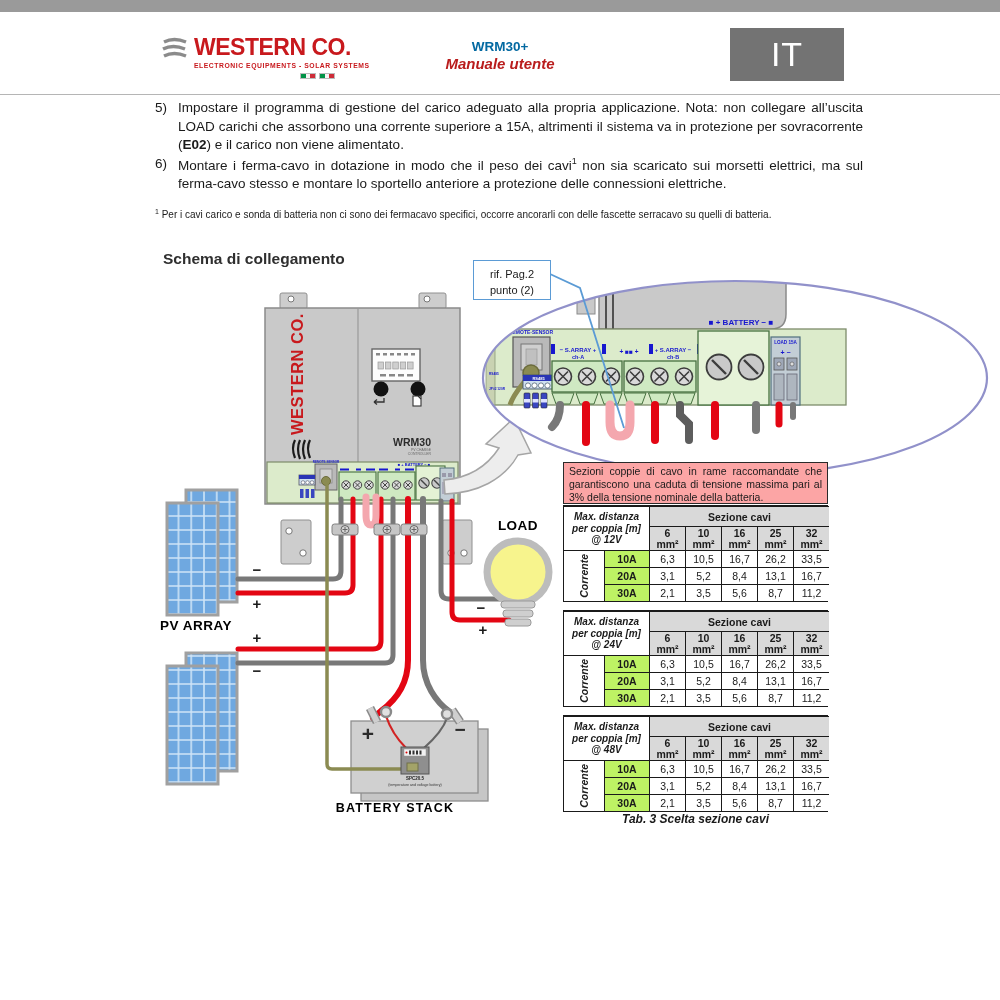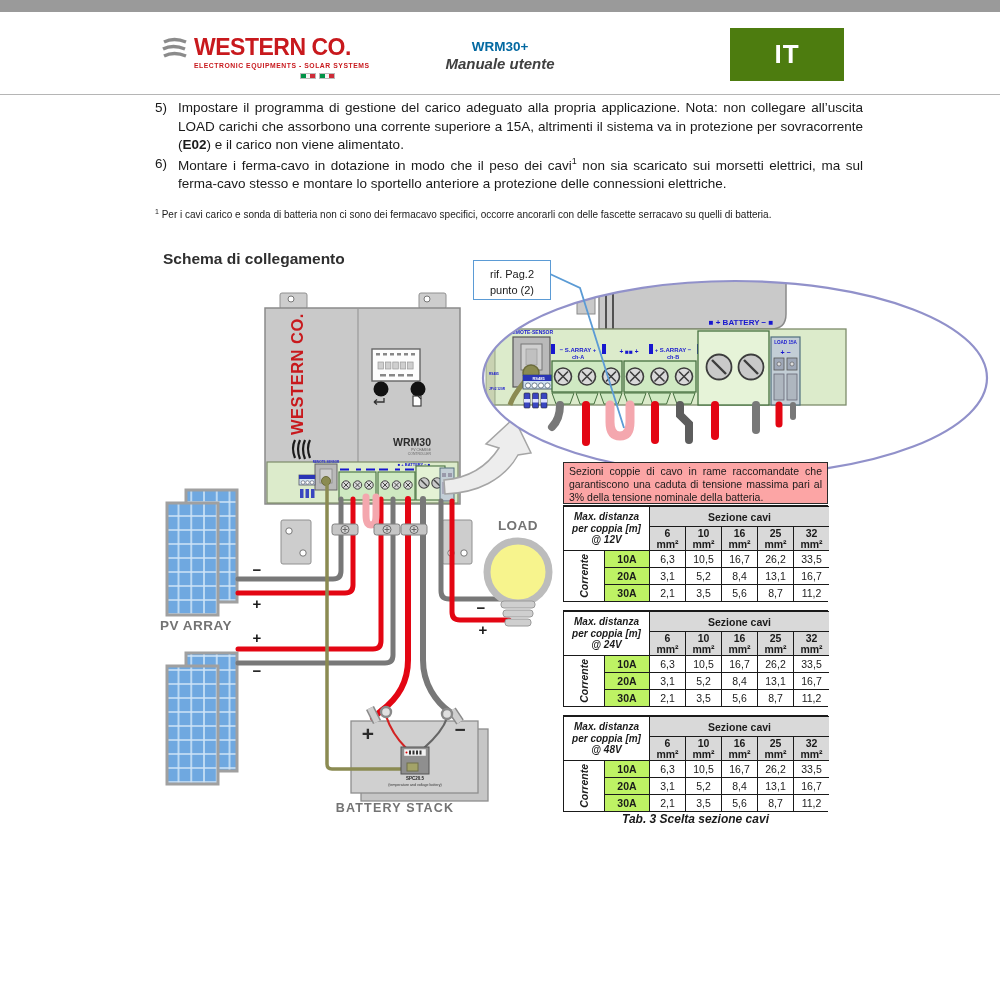--- a/index.html
+++ b/index.html
@@ -5,38 +5,38 @@
   html,body{margin:0;padding:0;background:#9a9a9a}
   .page{position:relative;width:1000px;height:1000px;background:#fff;margin:12px auto;
         font-family:"Liberation Sans",sans-serif;color:#1a1a1a;overflow:hidden}
   .abs{position:absolute}
   
   .logo{left:160px;top:24px;display:flex;gap:4px;align-items:flex-start}
   .brand{font-size:23px;font-weight:bold;letter-spacing:-.5px;color:#c8191d;line-height:1}
   .tagline{font-size:6.8px;font-weight:bold;letter-spacing:.55px;color:#c8191d;margin-top:3px}
   .flag{width:14px;height:4px;background:linear-gradient(90deg,#009246 0 33%,#f5f5f5 33% 66%,#ce2b37 66% 100%);border:.5px solid #bbb}
   .doc-title{left:400px;top:27px;width:200px;text-align:center;font-size:13.5px;font-weight:bold;color:#0369a1}
-  .doc-subtitle{left:400px;top:43px;width:200px;text-align:center;font-size:15px;font-style:italic;font-weight:600;color:#404040}
-  .badge{left:730px;top:16px;width:114px;height:53px;background:#4d7c0f;color:#fff;
-         font-size:26px;font-weight:bold;letter-spacing:1px;display:flex;align-items:center;justify-content:center}
+  .doc-subtitle{left:400px;top:43px;width:200px;text-align:center;font-size:15px;font-style:italic;font-weight:600;color:#b91c1c}
+  .badge{left:730px;top:16px;width:114px;height:53px;background:#737373;color:#fff;
+         font-size:34px;font-weight:normal;letter-spacing:1px;display:flex;align-items:center;justify-content:center}
   .hrule{left:0;top:82px;width:1000px;height:1px;background:#b5b5b5}
   
   .main-text{left:155px;top:87px;width:708px;font-size:13.5px;line-height:1.38;text-align:justify}
   .item{position:relative;padding-left:23px}
   .item .num{position:absolute;left:0}
   sup{font-size:9px}
   .footnote{margin-top:14px;font-size:10px;line-height:1.25}
   .footnote sup{font-size:7px}
   .section-heading{left:163px;top:238px;font-size:15.5px;font-weight:bold;color:#2f2f2f}
   
   #diagram{left:0;top:0;z-index:1}
   .overlay{z-index:5}
   .callout{left:473px;top:248px;width:76px;height:38px;border:1.6px solid #5b9bd5;background:#fff;
            display:flex;flex-direction:column;align-items:center;justify-content:flex-end;font-size:11px;line-height:1.45}
-  .lbl{font-weight:bold;color:#737373}
+  .lbl{font-weight:bold;color:#000000}
   .pv-label{left:160px;top:606px;font-size:13.5px;letter-spacing:.5px}
   .load-label{left:494px;top:506px;width:48px;text-align:center;font-size:13.5px;letter-spacing:.5px}
   .batt-label{left:330px;top:789px;width:130px;text-align:center;font-size:12.5px;letter-spacing:1.2px}
   .fig-caption{left:340px;top:809px;width:170px;font-size:12.5px;font-style:italic;font-weight:600}
   
   .intro{left:563px;top:450px;width:265px;height:42px;box-sizing:border-box;border:1.3px solid #2a2a2a;
          background:#fca5a5;padding:2px 5px;font-size:10.5px;line-height:1.22;text-align:justify}
   .tbl{left:563px;width:265px;box-sizing:border-box;border:1.5px solid #1a1a1a;background:#fff;
        display:grid;grid-template-columns:40px 45px 36px 36px 36px 36px 36px;
        grid-template-rows:20px 24px 17px 17px 17px;font-size:10.5px}

